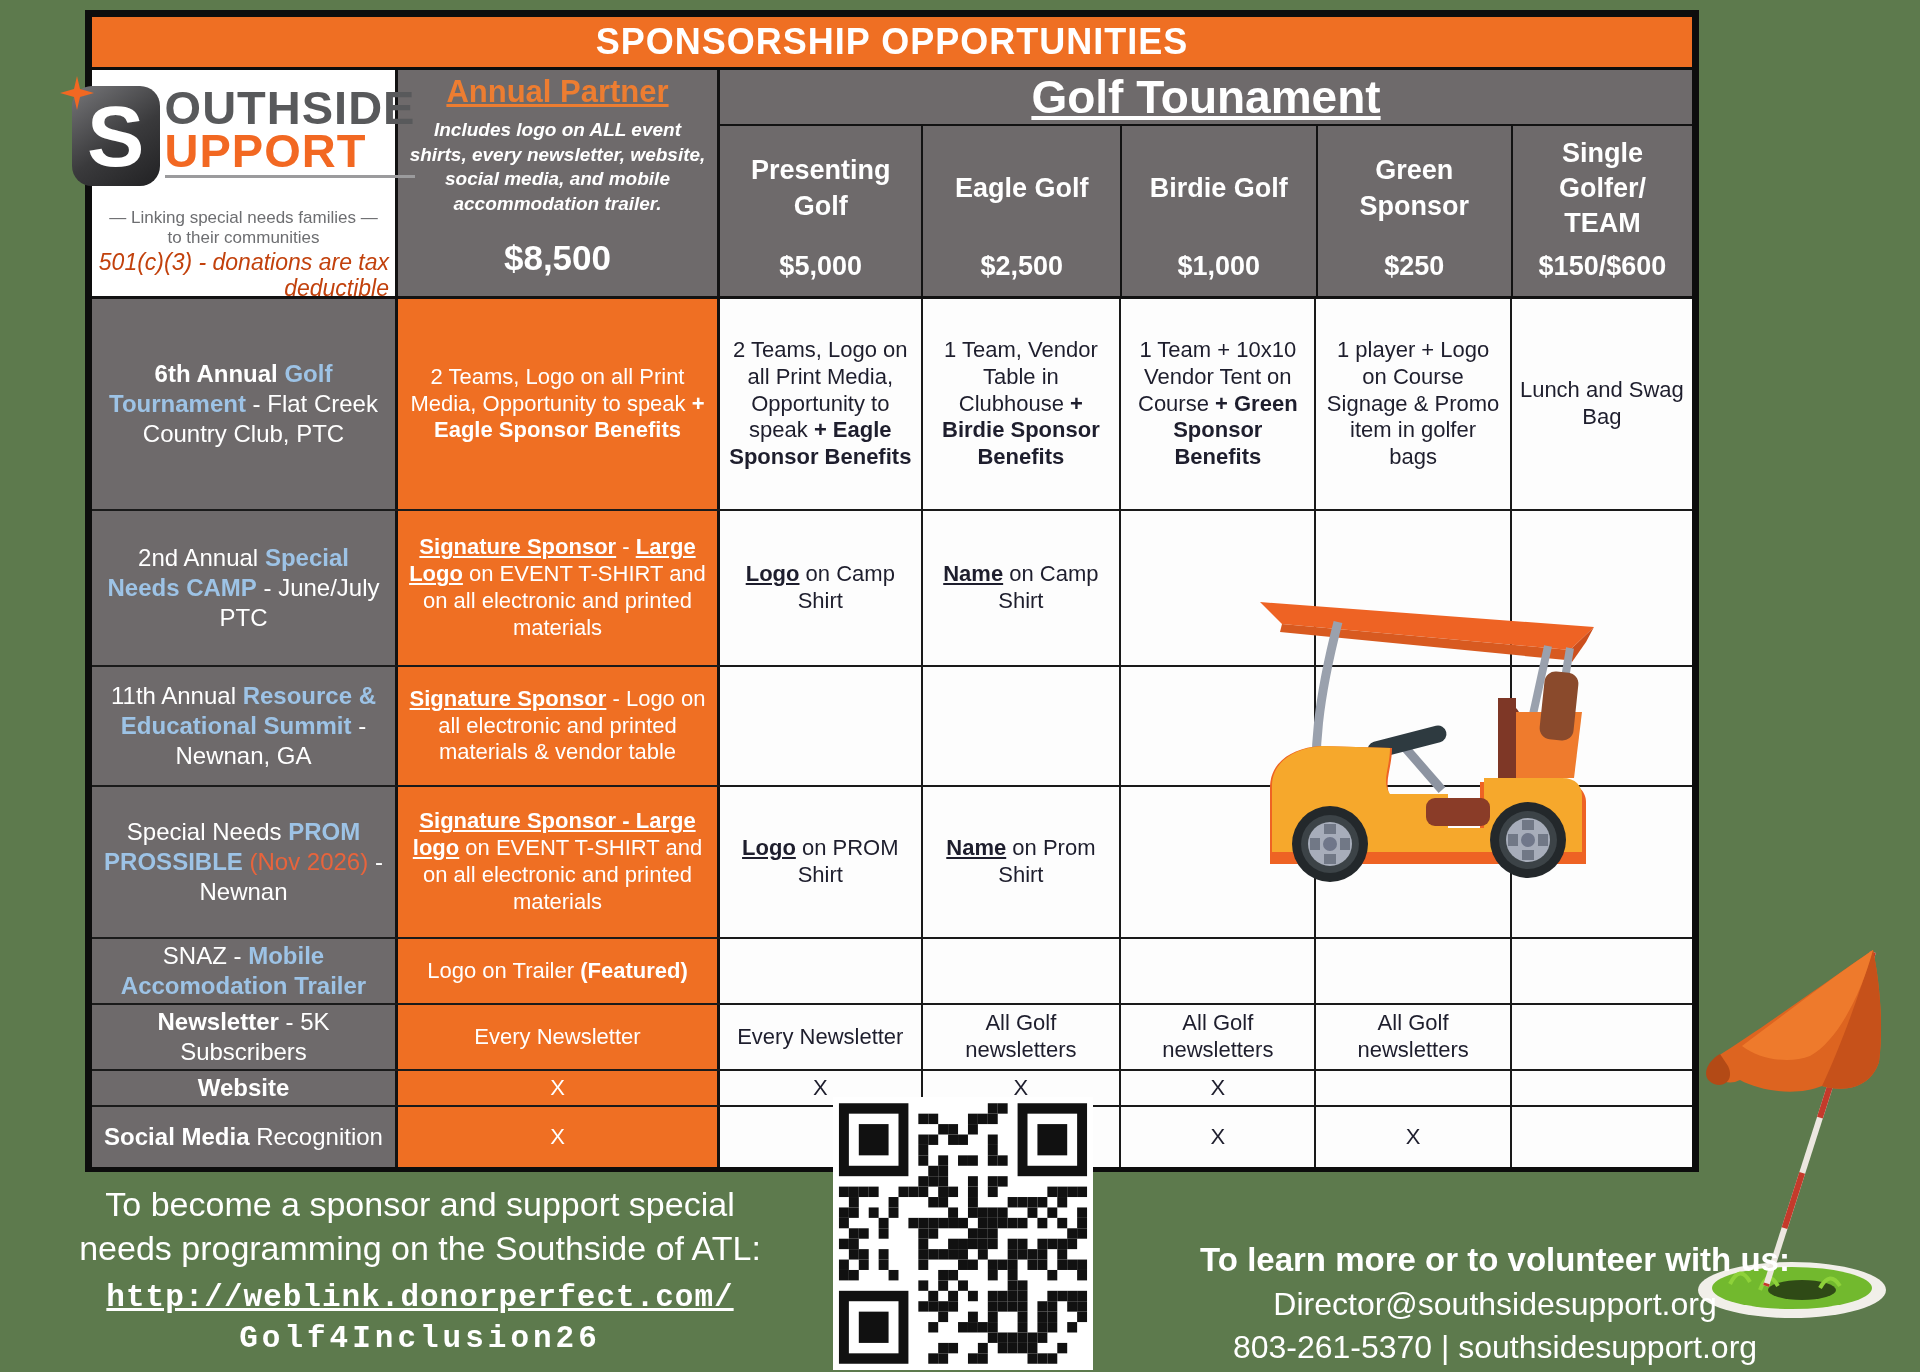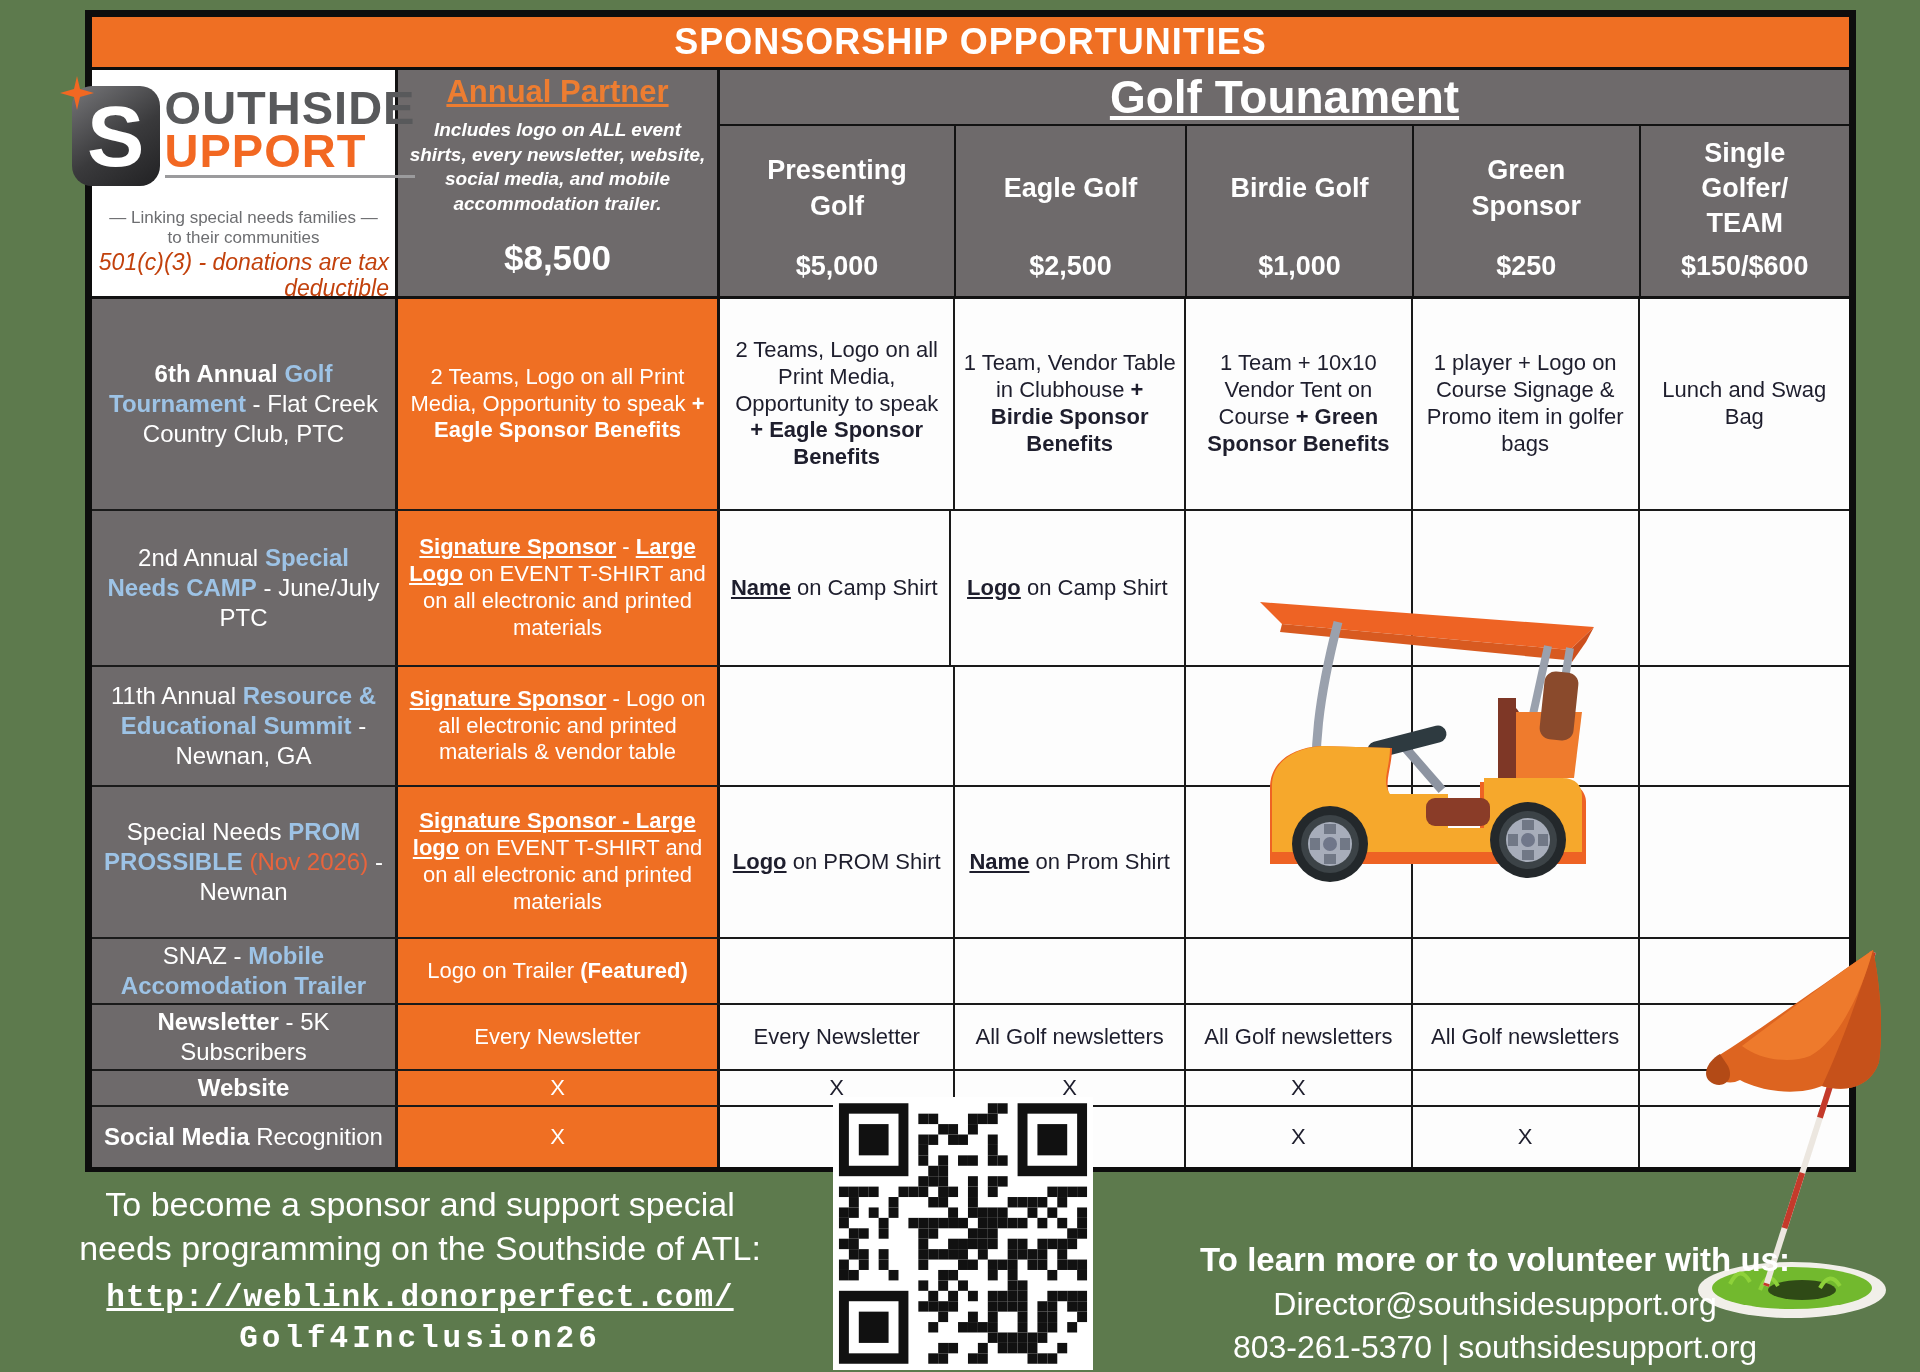--- a/index.html
+++ b/index.html
@@ -1,19 +1,19 @@
 <!DOCTYPE html>
 <html><head>
 <meta charset="utf-8">
 <style>
   html,body{margin:0;padding:0;background:#333;}
   .poster{position:relative;width:1920px;height:1372px;background:#5d7a4d;overflow:hidden;
           font-family:"Liberation Sans",sans-serif;}
   
-  .sheet{position:absolute;left:85px;top:10px;width:1771px;height:1162px;background:#fdfdfd;
+  .sheet{position:absolute;left:85px;top:10px;width:1614px;height:1162px;background:#fdfdfd;
          border:7px solid #0d0d0d;box-sizing:border-box;display:flex;flex-direction:column;z-index:1;}
   .title-bar{height:50px;flex:0 0 50px;background:#ef6f23;border-bottom:3px solid #0d0d0d;
              display:flex;align-items:center;justify-content:center;color:#fff;font-weight:bold;
              font-size:36px;letter-spacing:1px;}
   .header-row{display:flex;flex:0 0 226px;height:226px;border-bottom:3px solid #121212;background:#6e6a6b;}
   .logo-cell{width:306px;box-sizing:border-box;background:#fff;border-right:3px solid #121212;
              display:flex;flex-direction:column;align-items:center;padding:10px 6px 6px 6px;}
   .logo-row{display:flex;align-items:flex-start;margin-top:6px;}
   .s-badge{position:relative;width:88px;height:100px;border-radius:20px;
            background:linear-gradient(145deg,#77777a 0%,#3a3a3c 55%,#212123 100%);
@@ -165,25 +165,25 @@
     </div>
 
     <div class="trow r2">
       <div class="c c-label">
           <span><span class="sg-p">2nd Annual </span><span class="sg-hl">Special Needs CAMP</span><span class="sg-p"> - June/July PTC</span></span>
         </div>
       <div class="c c-ap">
           <span><span class="sg-bu">Signature Sponsor</span><span class="sg-p"> - </span><span class="sg-bu">Large Logo</span><span class="sg-p"> on EVENT T-SHIRT and on all electronic and printed materials</span></span>
         </div>
       <div class="c-golf">
+        <div class="c c-data" style="flex-grow:227">
+            <span><span class="sg-bu">Logo</span><span class="sg-p"> on Camp Shirt</span></span>
+          </div>
         <div class="c c-data" style="flex-grow:222">
             <span><span class="sg-bu">Name</span><span class="sg-p"> on Camp Shirt</span></span>
-          </div>
-        <div class="c c-data" style="flex-grow:227">
-            <span><span class="sg-bu">Logo</span><span class="sg-p"> on Camp Shirt</span></span>
           </div>
         <div class="c c-data" style="flex-grow:218">
             <span></span>
           </div>
         <div class="c c-data" style="flex-grow:218">
             <span></span>
           </div>
         <div class="c c-data" style="flex-grow:202">
             <span></span>
           </div>

